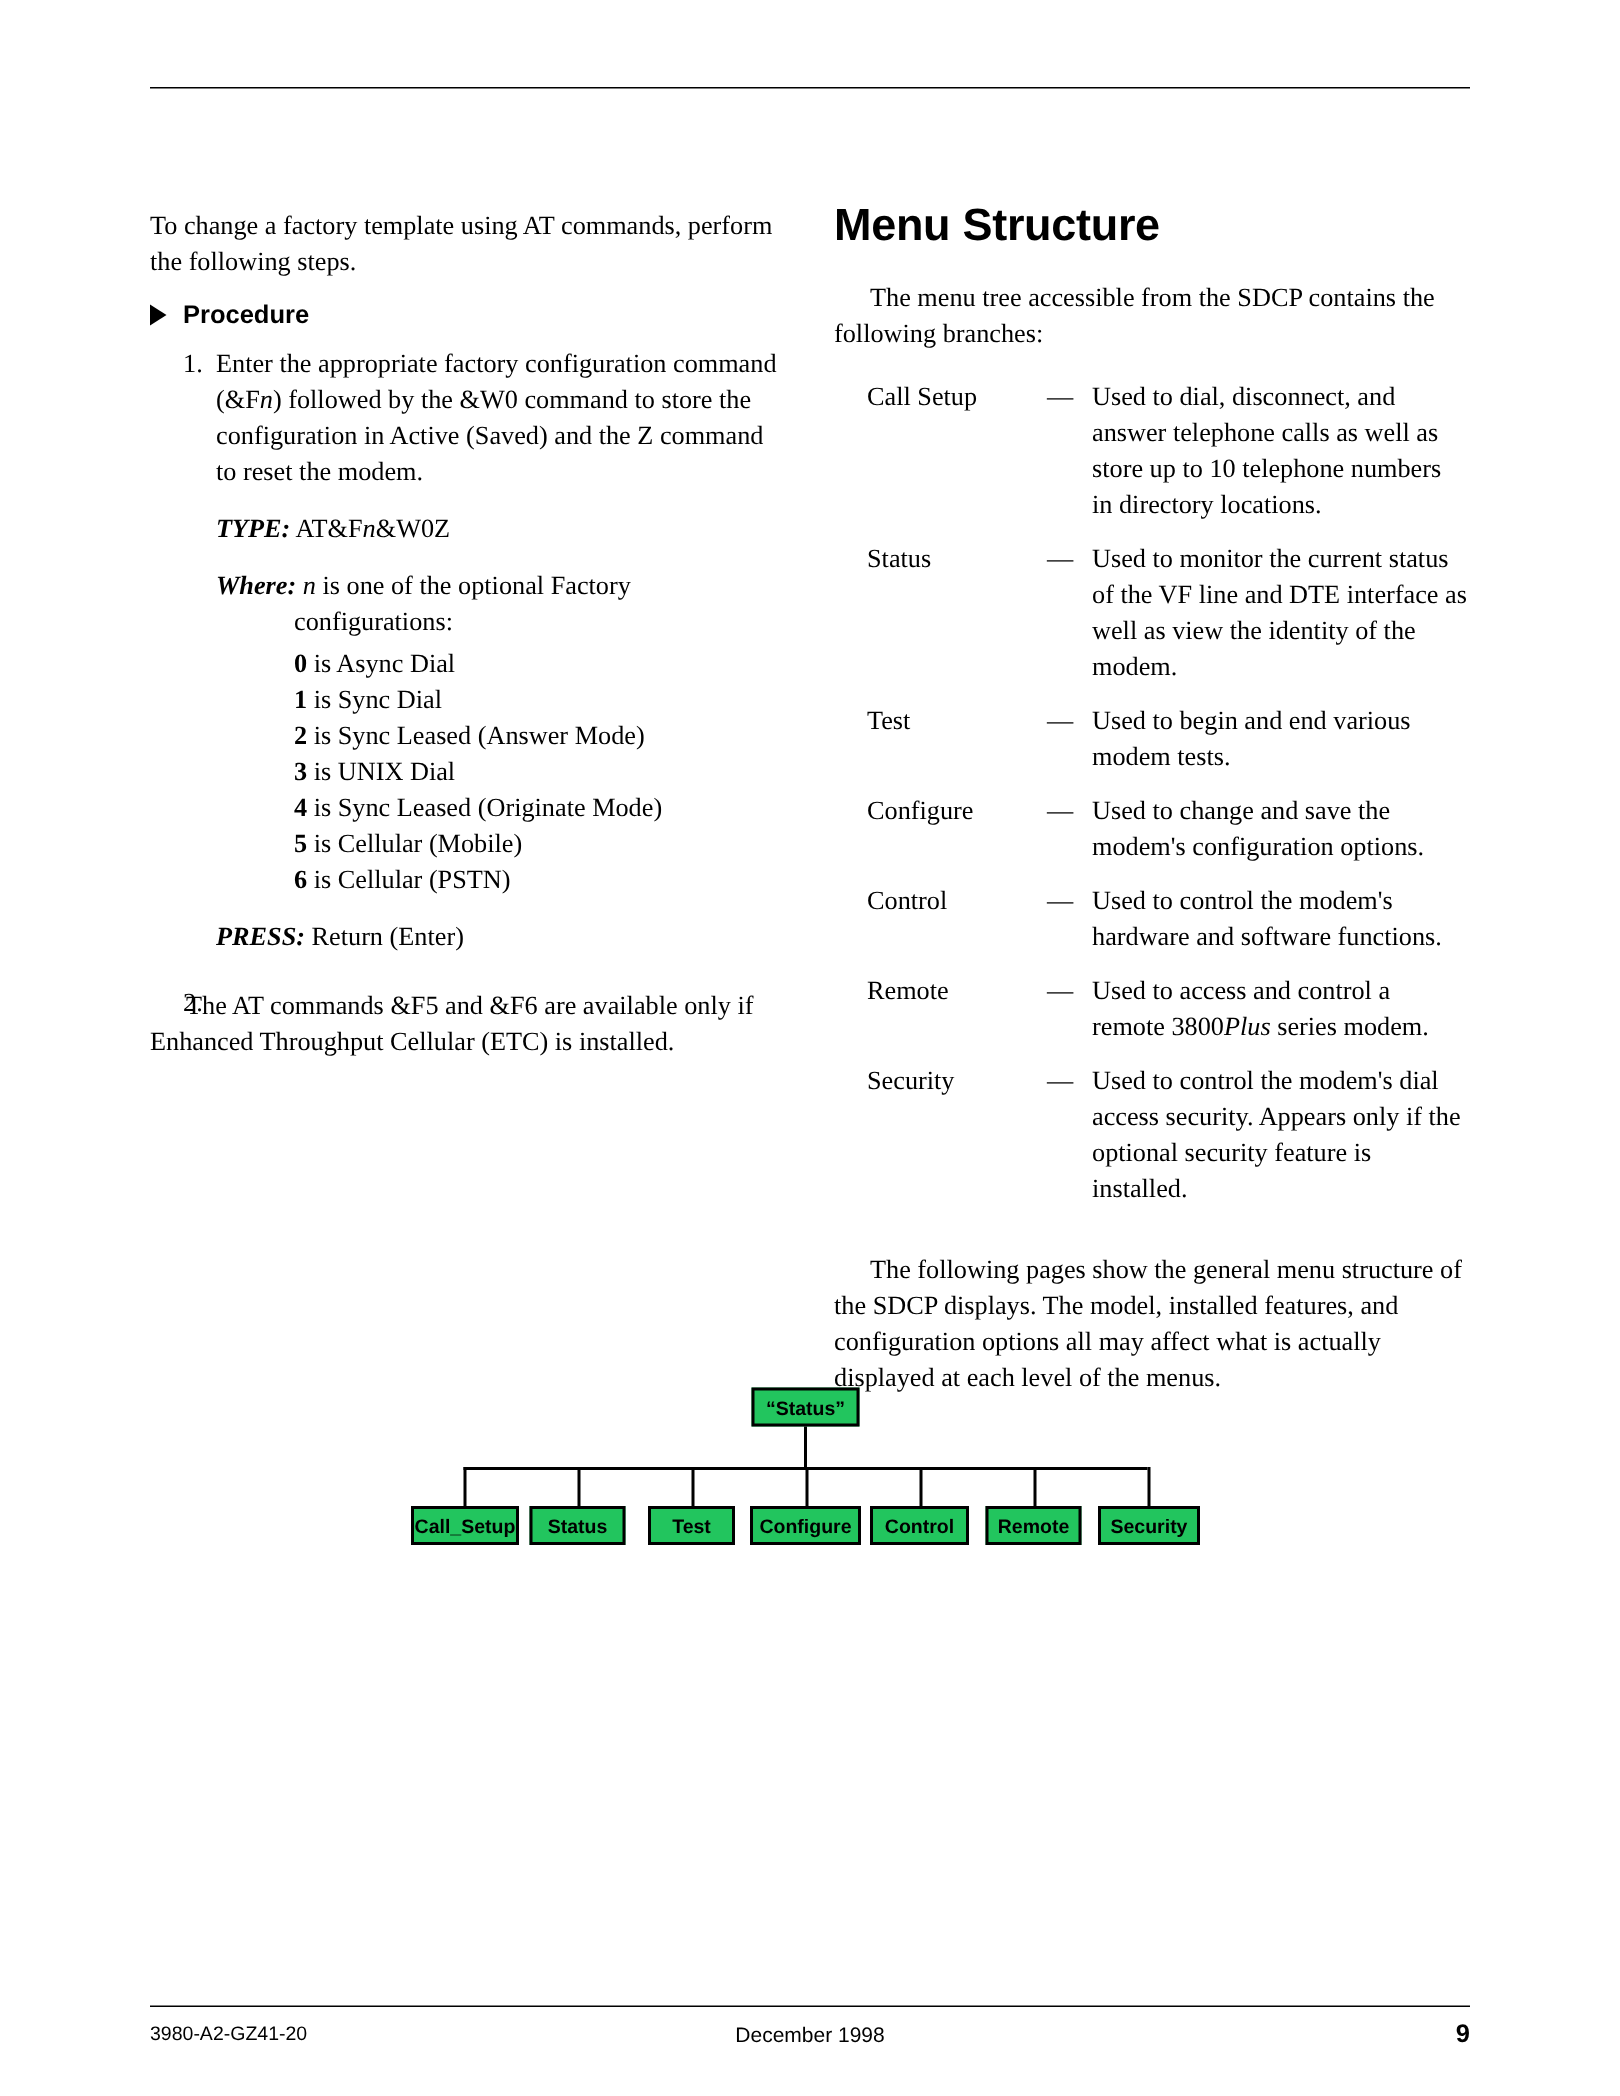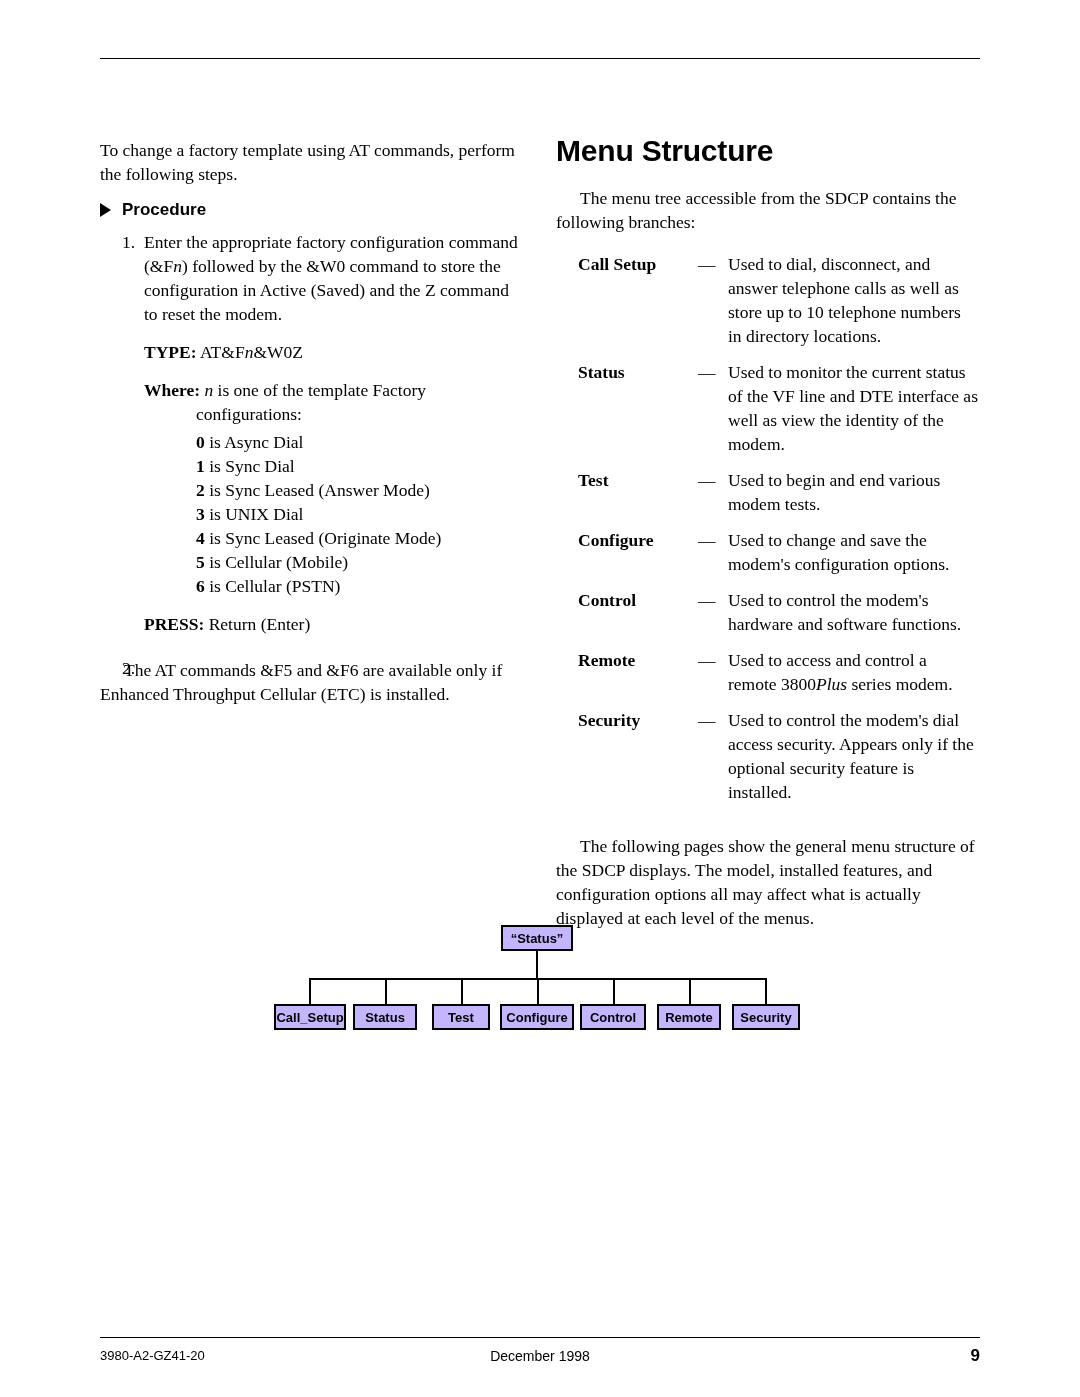--- a/index.html
+++ b/index.html
@@ -108,20 +108,21 @@
     line-height: 24px;
     padding-left: 52px;
     text-indent: -52px;
   }
   .press-line {
     margin: 14px 0 20px 44px;
     font-size: 17.5px;
     line-height: 24px;
   }
   .lbl-italic-bold {
+    font-style: italic;
     font-weight: bold;
   }
   .italic {
     font-style: italic;
   }
   ul.conf-list {
     list-style: none;
     margin: 4px 0 0 0;
     padding: 0 0 0 96px;
   }
@@ -138,41 +139,41 @@
     width: 400px;
   }
   table.menu-table td {
     vertical-align: top;
     font-size: 17.5px;
     line-height: 24px;
     padding: 0 0 12px 0;
   }
   td.term {
     font-family: "Liberation Serif", serif;
-    font-weight: bold;
+    font-weight: normal;
     white-space: nowrap;
     width: 120px;
     padding-right: 8px;
   }
   td.dash {
     width: 30px;
     white-space: nowrap;
   }
   
   .diagram {
     position: absolute;
     left: 260px;
     top: 925px;
     width: 570px;
     height: 130px;
   }
   .node {
     position: absolute;
     border: 2px solid #000;
-    background: #c4b5fd;
+    background: #22c55e;
     font-family: "Liberation Sans", sans-serif;
     font-size: 13px;
     font-weight: bold;
     text-align: center;
     line-height: 24px;
     height: 26px;
     box-sizing: border-box;
     white-space: nowrap;
   }
   .hline {
@@ -245,21 +246,21 @@
     </ol>
 
     <div class="type-line">
       <span class="lbl-italic-bold">TYPE:</span>
       <span>AT&amp;F</span><span class="italic">n</span><span>&amp;W0Z</span>
     </div>
 
     <div class="where-line">
       <span class="lbl-italic-bold">Where:</span>
       <span class="italic">n</span>
-      <span>is one of the template Factory configurations:</span>
+      <span>is one of the optional Factory configurations:</span>
     </div>
 
     <ul class="conf-list">
       <li><b>0</b> <span>is Async Dial</span></li>
       <li><b>1</b> <span>is Sync Dial</span></li>
       <li><b>2</b> <span>is Sync Leased (Answer Mode)</span></li>
       <li><b>3</b> <span>is UNIX Dial</span></li>
       <li><b>4</b> <span>is Sync Leased (Originate Mode)</span></li>
       <li><b>5</b> <span>is Cellular (Mobile)</span></li>
       <li><b>6</b> <span>is Cellular (PSTN)</span></li>

